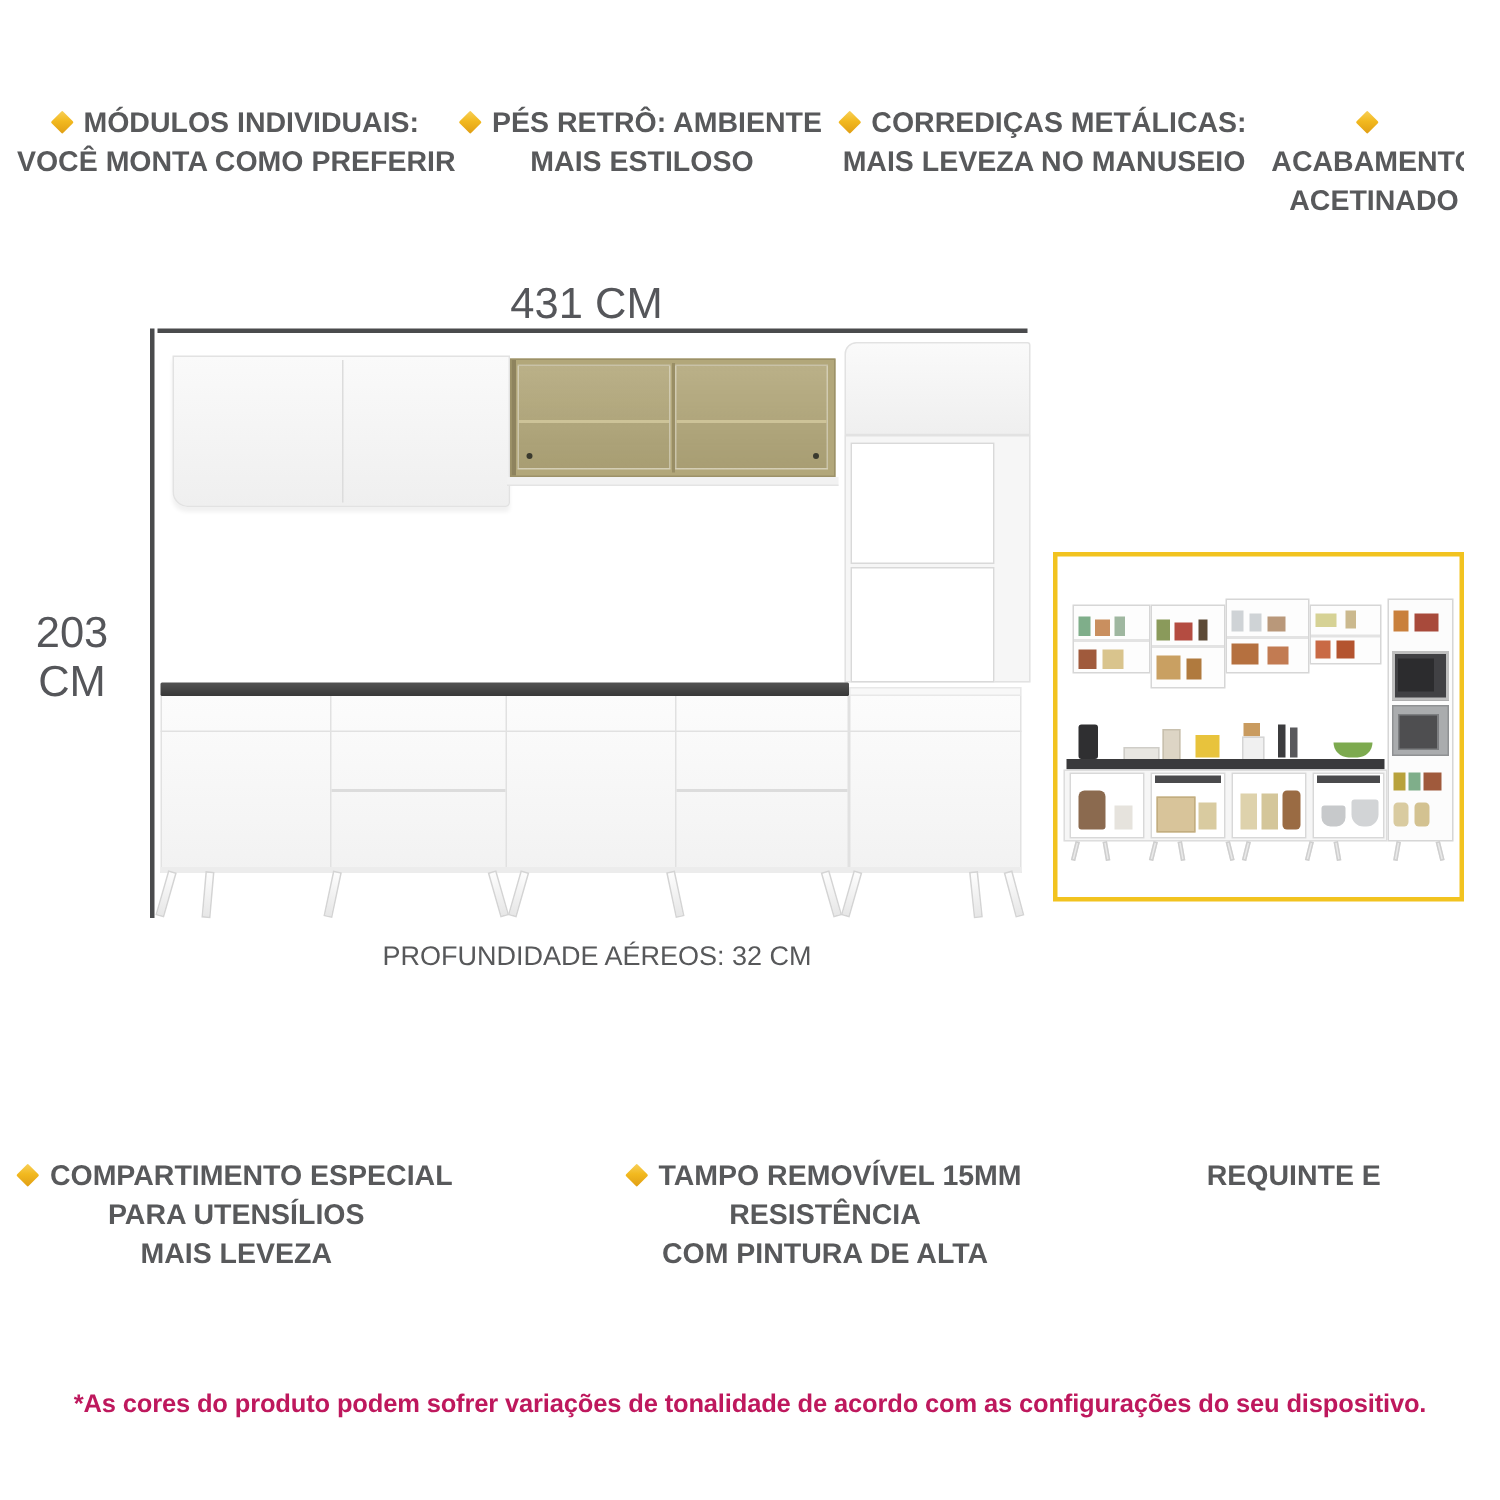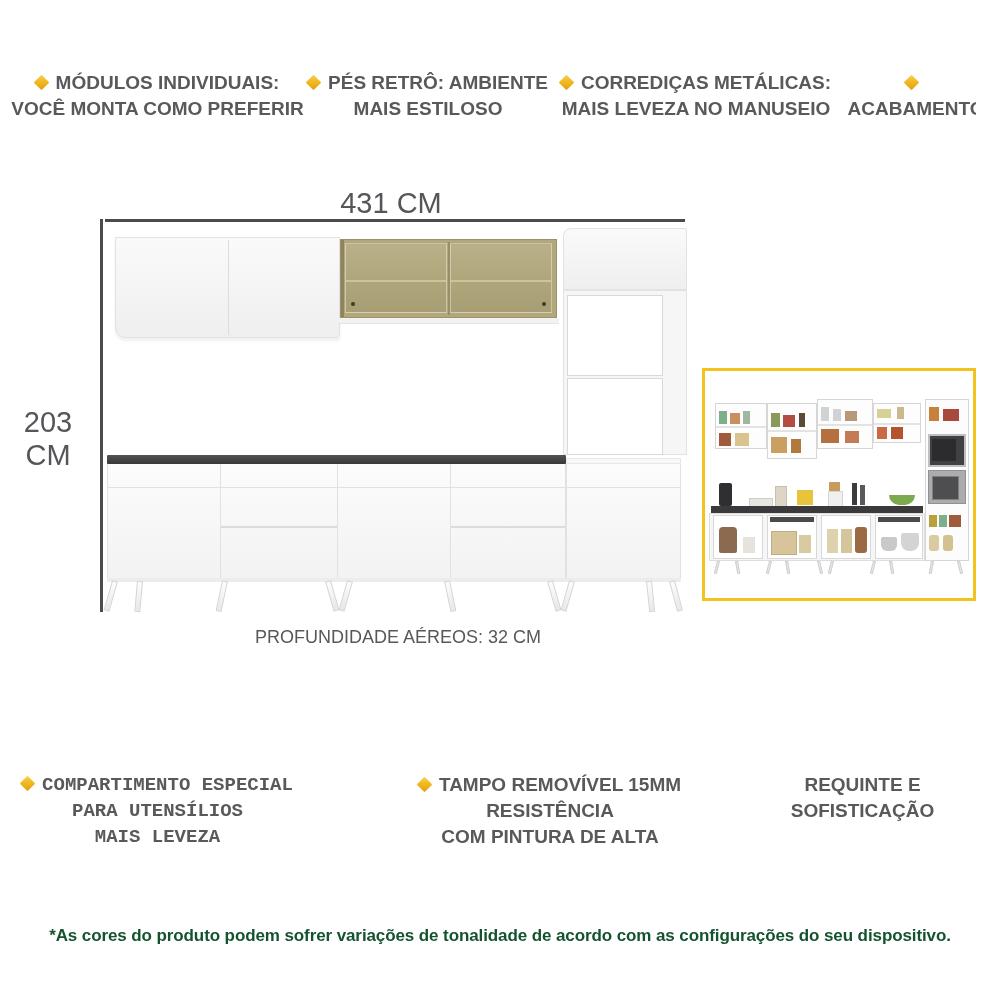--- a/index.html
+++ b/index.html
@@ -7,21 +7,21 @@
           font-family:"Liberation Sans",sans-serif;color:#58595B;}
   
   .feat{position:absolute;text-align:center;font-weight:700;font-size:19px;line-height:26px;color:#58595B;}
   .diamond{display:inline-block;width:11px;height:11px;margin:0 9px 1px 0;
            background:linear-gradient(135deg,#F8D05A 0%,#F2B91F 45%,#E09E14 100%);
            transform:rotate(45deg);border-radius:1px;}
   .f1{left:5px;top:70px;width:305px;}
   .f2{left:308px;top:70px;width:240px;}
   .f3{left:552px;top:70px;width:288px;}
   .f4{left:838px;top:70px;width:156px;}
-  .b1{left:10px;top:772px;width:295px;font-family:Liberation Mono, monospace;}
+  .b1{left:10px;top:772px;width:295px;}
   .b2{left:405px;top:772px;width:290px;}
   .b3{left:760px;top:772px;width:205px;}
   
   .dim-label{position:absolute;font-size:29px;font-weight:400;color:#55565A;text-align:center;}
   .wlab{left:311px;top:187px;width:160px;}
   .hlab{left:-2px;top:406px;width:100px;}
   .hline{position:absolute;left:105px;top:219px;width:580px;height:3px;background:#4A4B4D;}
   .vline{position:absolute;left:100px;top:219px;width:3px;height:393px;background:#4A4B4D;}
   
   .box{position:absolute;background:linear-gradient(180deg,#fafafa,#efefef);border:1px solid #e2e2e2;box-sizing:border-box;}
@@ -47,21 +47,21 @@
   .base{left:107px;top:464px;width:574px;height:118px;border-top:none;background:linear-gradient(180deg,#fcfcfc,#f2f2f2);}
   .rail{position:absolute;left:107px;top:487px;width:574px;height:1px;background:#e1e1e1;}
   .bdiv{position:absolute;top:464px;width:1px;height:118px;background:#e1e1e1;}
   .drawline{position:absolute;top:526px;height:2px;background:#dcdcdc;}
   .baseshadow{position:absolute;left:107px;top:578px;width:574px;height:4px;background:#ececec;}
   .leg{position:absolute;top:581px;width:6px;height:31px;background:linear-gradient(180deg,#fdfdfd,#e7e7e7);
        border:1px solid #d4d4d4;box-sizing:border-box;transform-origin:50% 0;}
   
   .depth{position:absolute;left:148px;top:625px;width:500px;text-align:center;font-size:18px;line-height:24px;font-weight:400;color:#57585A;}
   
-  .footer{position:absolute;left:0;top:926px;width:1000px;text-align:center;font-size:17px;font-weight:700;color:#14532d;letter-spacing:-0.1px;}
+  .footer{position:absolute;left:0;top:926px;width:1000px;text-align:center;font-size:17px;font-weight:700;color:#be185d;letter-spacing:-0.1px;}
   
   .inset{position:absolute;left:702px;top:368px;width:268px;height:227px;border:3px solid #F2C31F;background:#fff;overflow:hidden;}
   .it{position:absolute;}
   .ishelf{position:absolute;background:#fdfdfd;border:1px solid #d6d6d6;box-sizing:border-box;}
   .ishelf .mid{position:absolute;left:0;width:100%;height:2px;background:#e3e3e3;}
   .icounter{position:absolute;left:6px;top:135px;width:212px;height:7px;background:#3a3a3c;}
   .ibase{position:absolute;left:4px;top:142px;width:216px;height:48px;background:#f6f6f6;border:1px solid #ddd;box-sizing:border-box;}
   .isec{position:absolute;top:144px;height:44px;background:#fff;border:1px solid #d8d8d8;box-sizing:border-box;}
   .islot{position:absolute;top:146px;height:5px;background:#4a4a4c;}
   .itower{position:absolute;left:220px;top:28px;width:44px;height:162px;background:#fcfcfc;border:1px solid #d6d6d6;box-sizing:border-box;}
@@ -83,20 +83,21 @@
   <div class="feat f3">
     <div><span class="diamond"></span><span>CORREDIÇAS METÁLICAS:</span></div>
     <div>MAIS LEVEZA NO MANUSEIO</div>
   </div>
   <div class="feat f2">
     <div><span class="diamond"></span><span>PÉS RETRÔ: AMBIENTE</span></div>
     <div>MAIS ESTILOSO</div>
   </div>
   <div class="feat f4">
     <div><span class="diamond"></span><span>ACABAMENTO</span></div>
+    <div>ACETINADO</div>
   </div>
 
   <div class="dim-label wlab">431 CM</div>
   <div class="hline"></div>
   <div class="dim-label hlab">203 CM</div>
   <div class="vline"></div>
 
   <div class="box wallcab">
     <div class="div"></div>
   </div>
@@ -243,18 +244,17 @@
     <div>PARA UTENSÍLIOS</div>
     <div>MAIS LEVEZA</div>
   </div>
   <div class="feat b2">
     <div><span class="diamond"></span><span>TAMPO REMOVÍVEL 15MM</span></div>
     <div>RESISTÊNCIA</div>
     <div>COM PINTURA DE ALTA</div>
   </div>
   <div class="feat b3">
     <div>REQUINTE E</div>
-    <div>SOFISTICAÇÃO</div>
   </div>
 
   <div class="footer">*As cores do produto podem sofrer variações de tonalidade de acordo com as configurações do seu dispositivo.</div>
 
 </div>
 
 </body></html>

